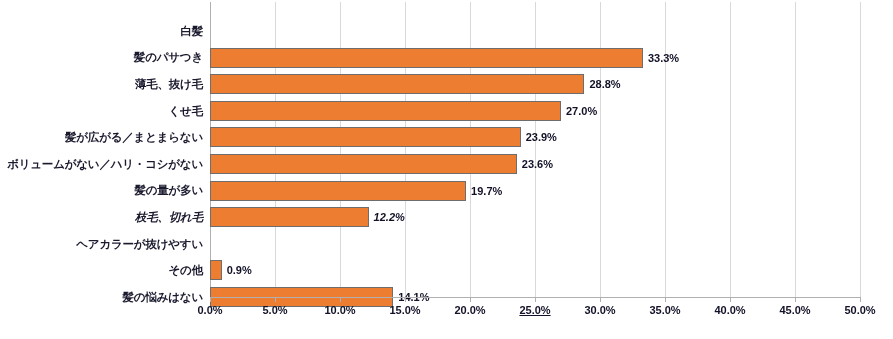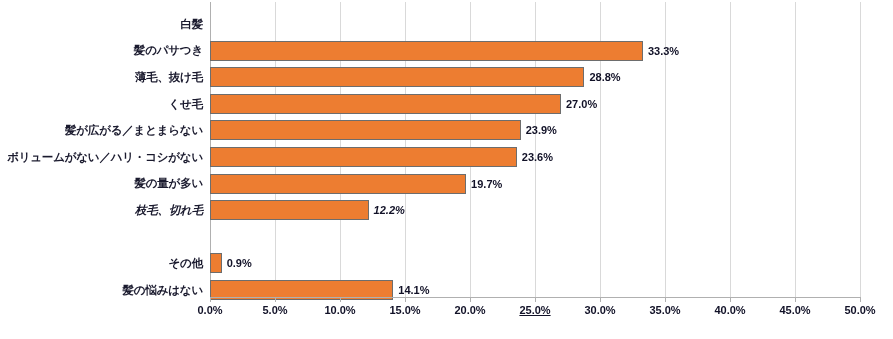--- a/index.html
+++ b/index.html
@@ -39,21 +39,21 @@
     background: #d9d9d9;
   }
   .gridline.axis-zero {
     background: #b0b0b0;
   }
 
   
   .rows {
     position: absolute;
     left: 0;
-    top: 9px;
+    top: 16px;
     width: 716px;
     height: 295px;
   }
   .row {
     position: absolute;
     left: 0;
     width: 893px;
     height: 26.6px;
     display: flex;
     align-items: center;
@@ -195,20 +195,21 @@
         </div>
       </div>
       <div class="row" style="top: 188.2px; font-style: italic;">
         <div class="cat-label">枝毛、切れ毛</div>
         <div class="bar-wrap">
           <div class="bar" style="width: 158.6px;"></div>
           <div class="bar-value">12.2%</div>
         </div>
       </div>
       <div class="row" style="top: 214.8px;">
+        <div class="cat-label">ヘアカラーが抜けやすい</div>
       </div>
       <div class="row" style="top: 241.4px;">
         <div class="cat-label">その他</div>
         <div class="bar-wrap">
           <div class="bar" style="width: 11.7px;"></div>
           <div class="bar-value">0.9%</div>
         </div>
       </div>
       <div class="row" style="top: 268px;">
         <div class="cat-label">髪の悩みはない</div>

